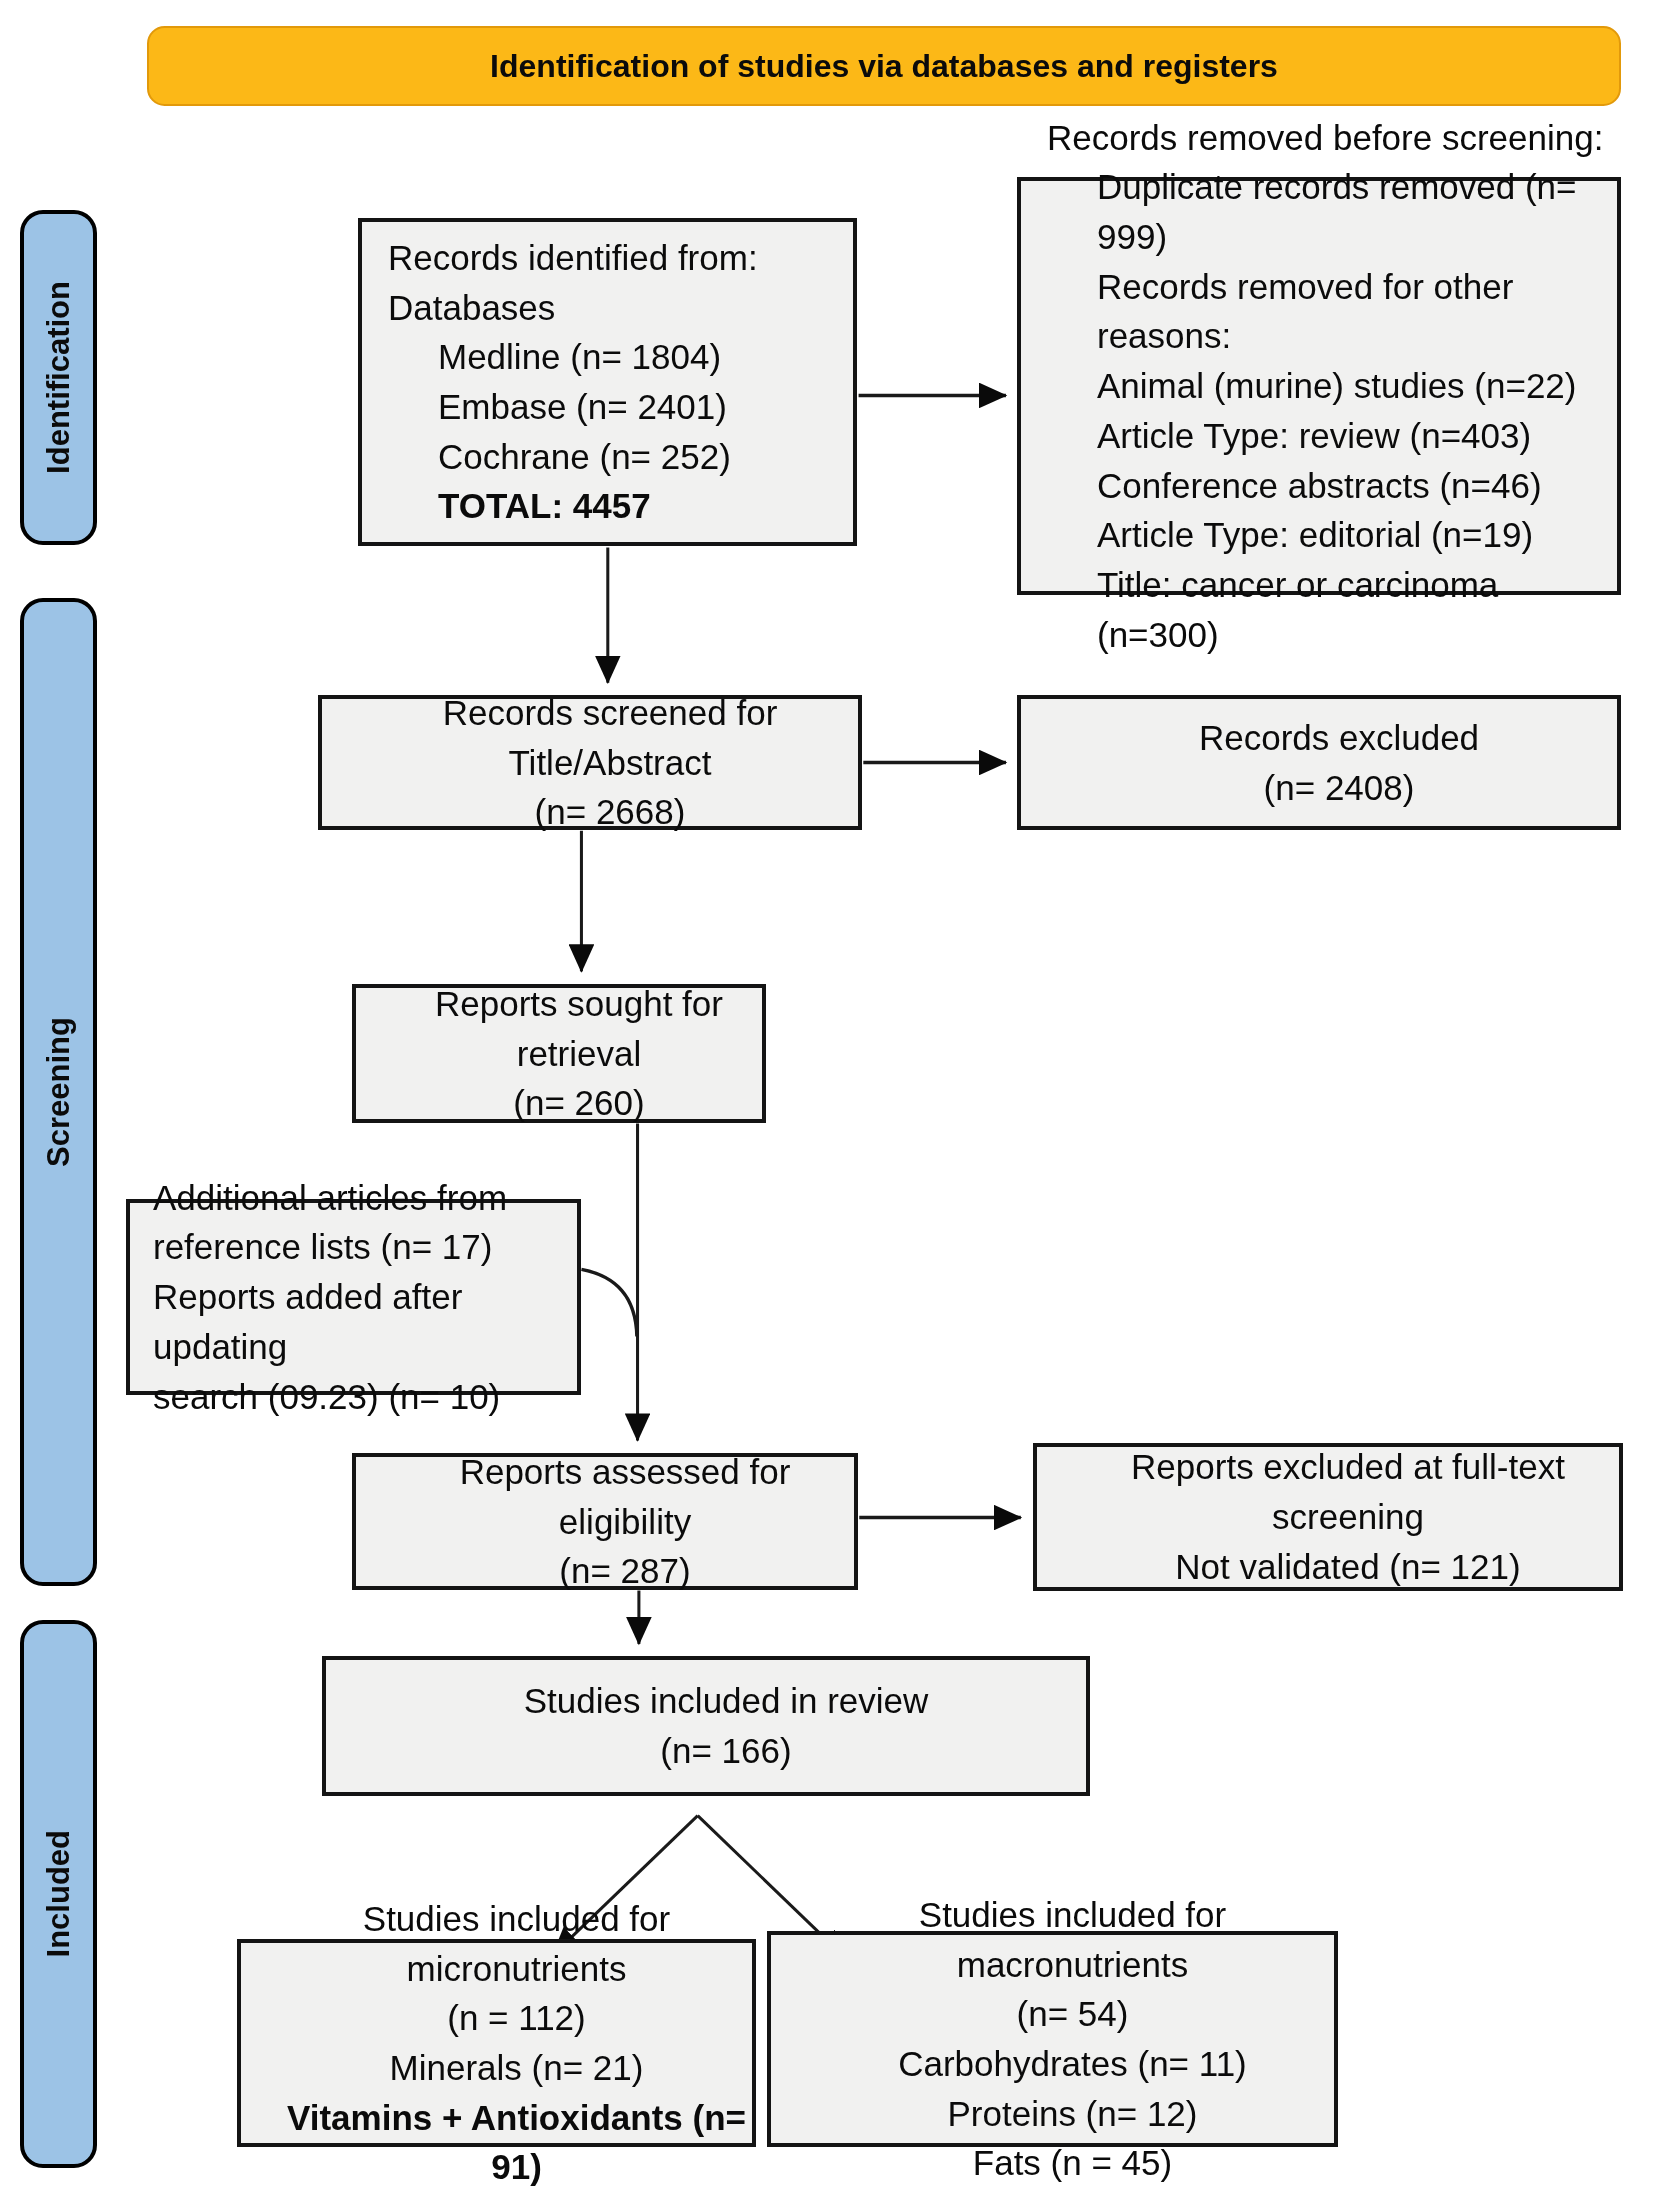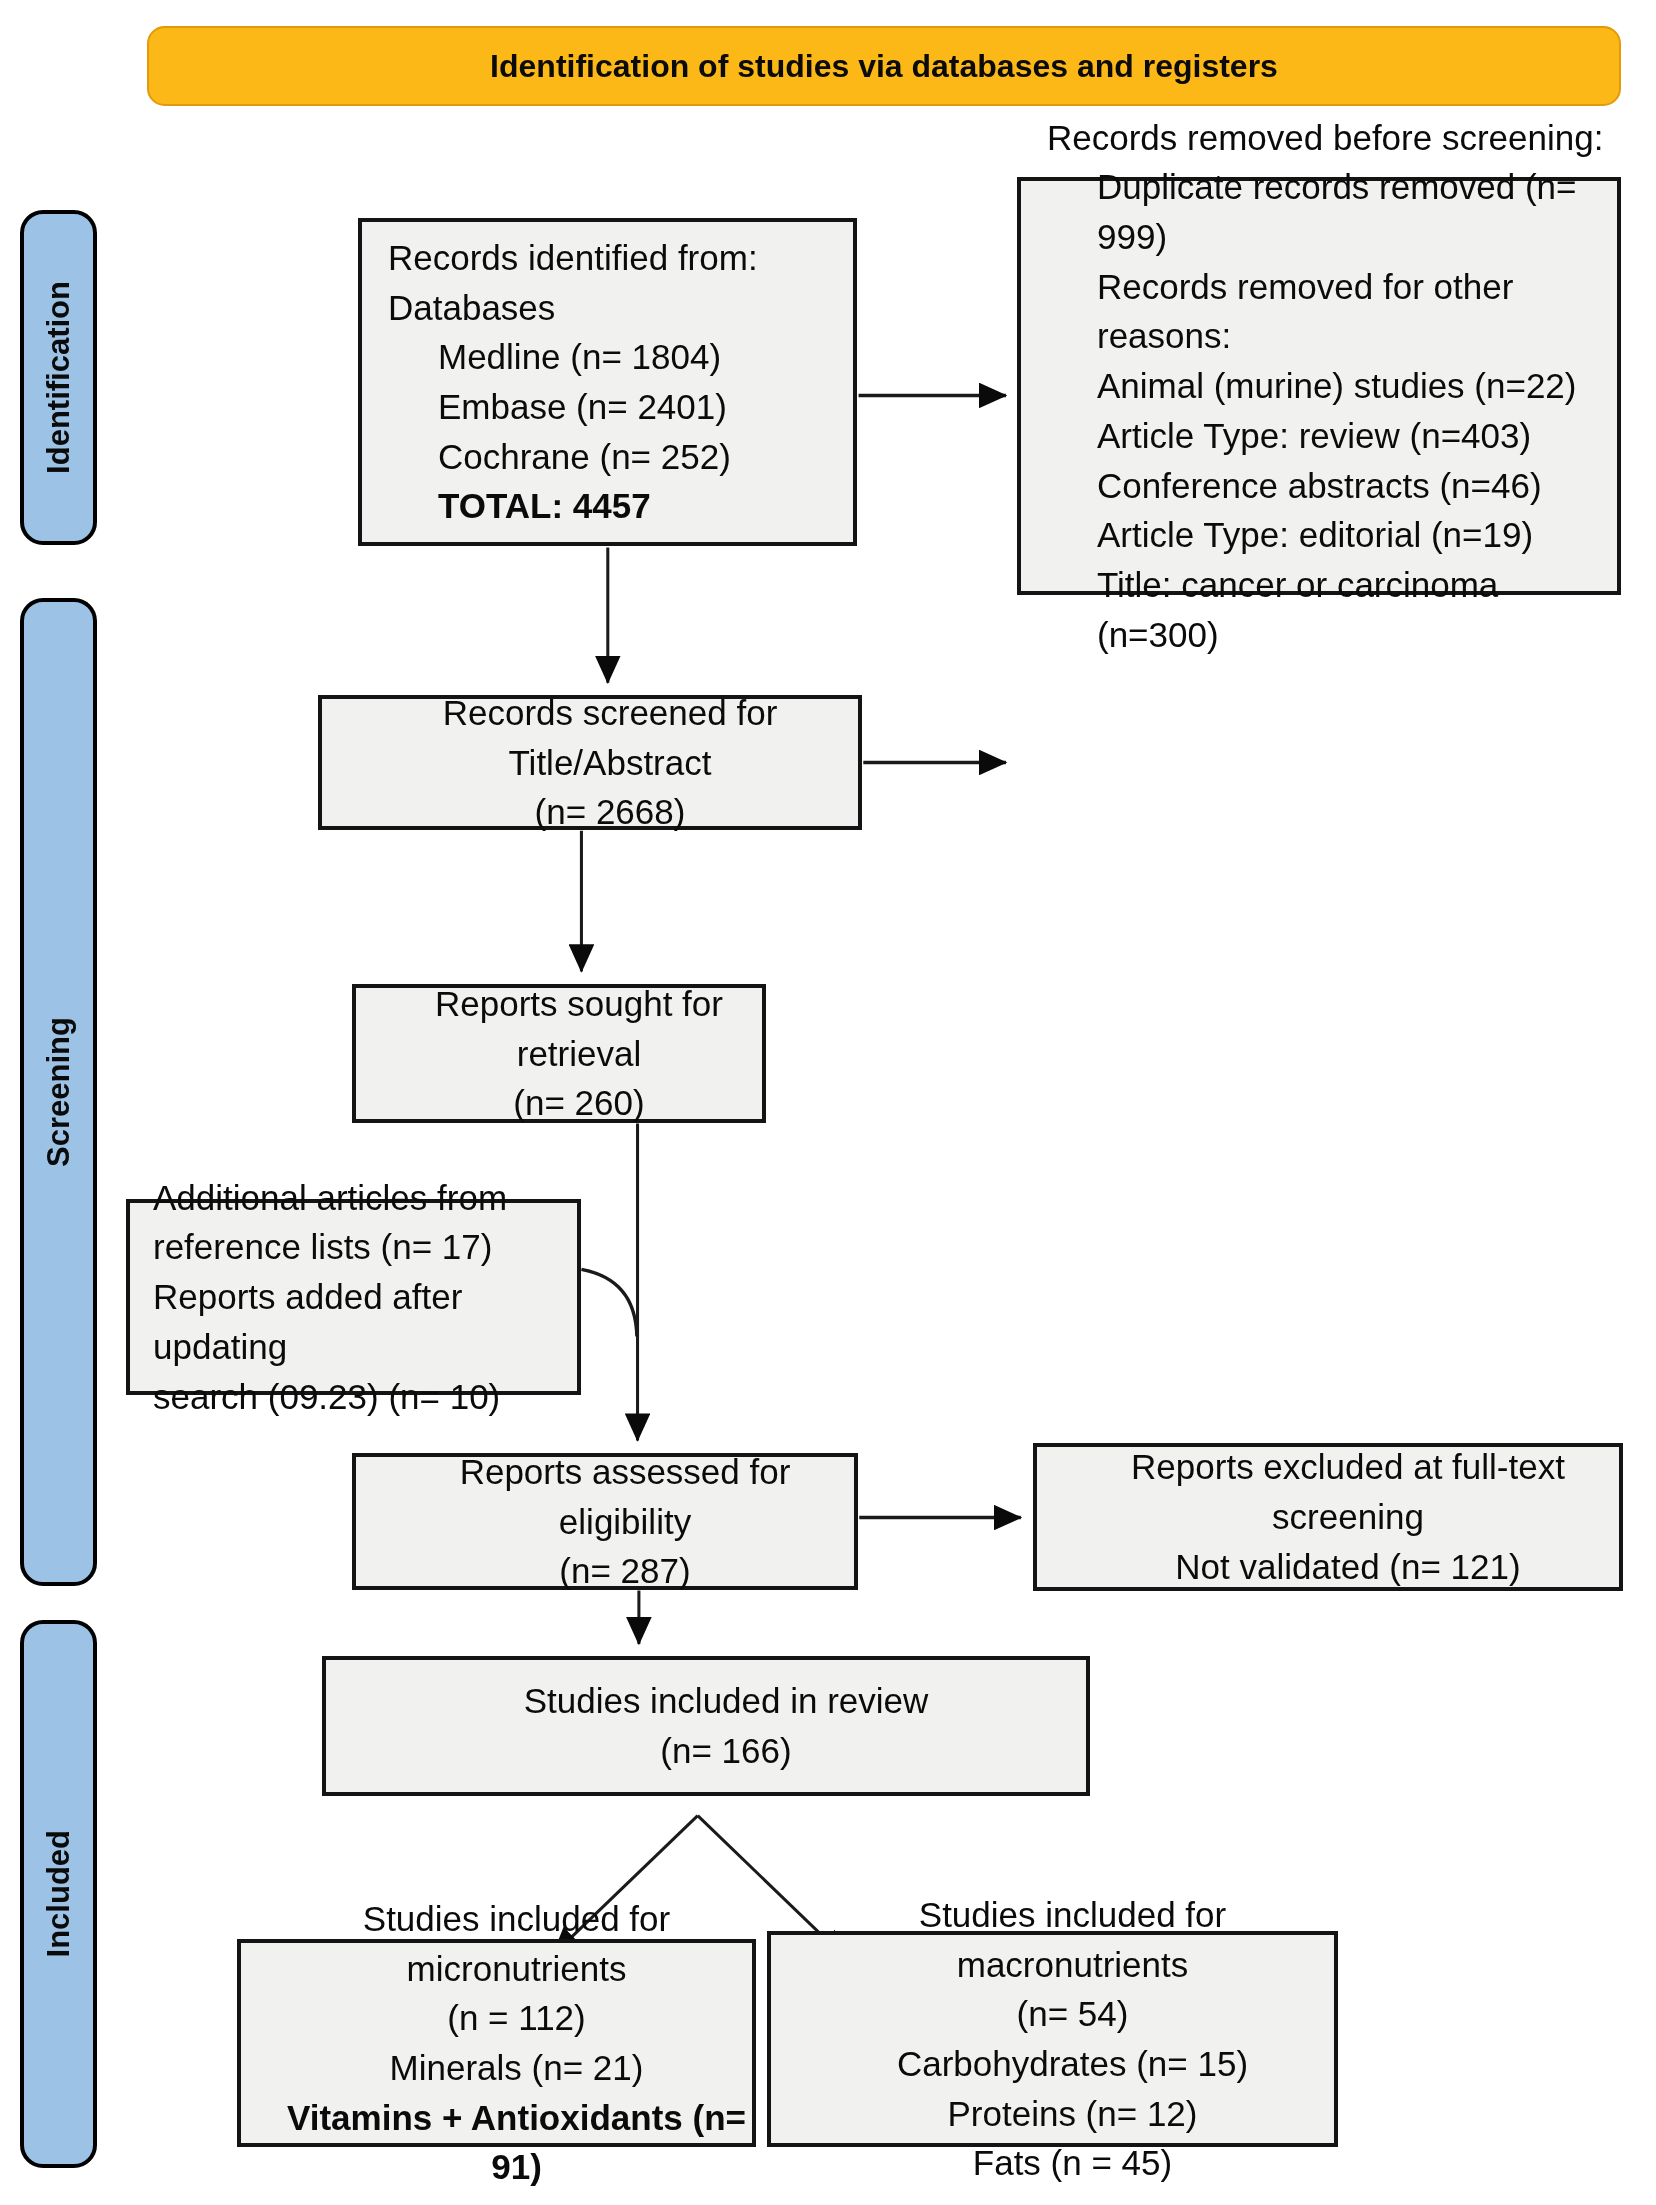--- a/index.html
+++ b/index.html
@@ -126,20 +126,24 @@
     <div class="indent">Conference abstracts (n=46)</div>
     <div class="indent">Article Type: editorial (n=19)</div>
     <div class="indent">Title: cancer or carcinoma (n=300)</div>
   </div>
 
   <div id="screened" class="box centered">
     <div>Records screened for Title/Abstract</div>
     <div>(n= 2668)</div>
   </div>
 
+  <div id="excluded1" class="box centered">
+    <div>Records excluded</div>
+    <div>(n= 2408)</div>
+  </div>
 
   <div id="retrieval" class="box centered">
     <div>Reports sought for retrieval</div>
     <div>(n= 260)</div>
   </div>
 
   <div id="additional" class="box leftalign">
     <div>Additional articles from</div>
     <div>reference lists (n= 17)</div>
     <div>Reports added after updating</div>
@@ -164,19 +168,19 @@
   <div id="micro" class="box centered">
     <div>Studies included for micronutrients</div>
     <div>(n = 112)</div>
     <div>Minerals (n= 21)</div>
     <div class="bold">Vitamins + Antioxidants (n= 91)</div>
   </div>
 
   <div id="macro" class="box centered">
     <div>Studies included for macronutrients</div>
     <div>(n= 54)</div>
-    <div>Carbohydrates (n= 15)</div>
+    <div>Carbohydrates (n= 11)</div>
     <div>Proteins (n= 12)</div>
     <div>Fats (n = 45)</div>
   </div>
 
 </div>
 
 
 </body></html>

